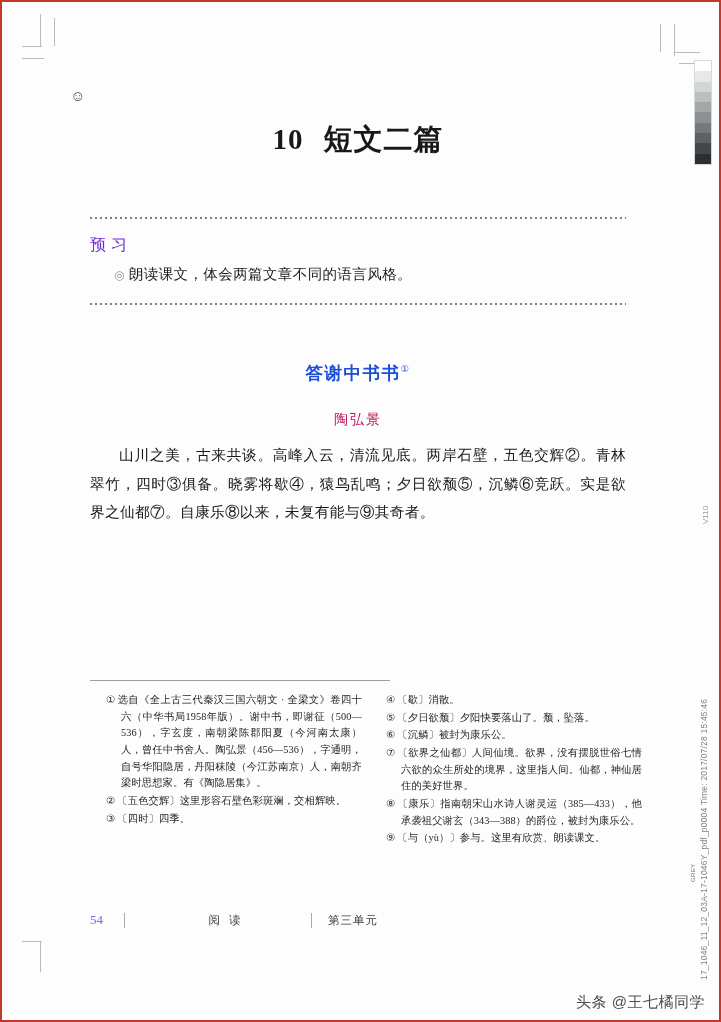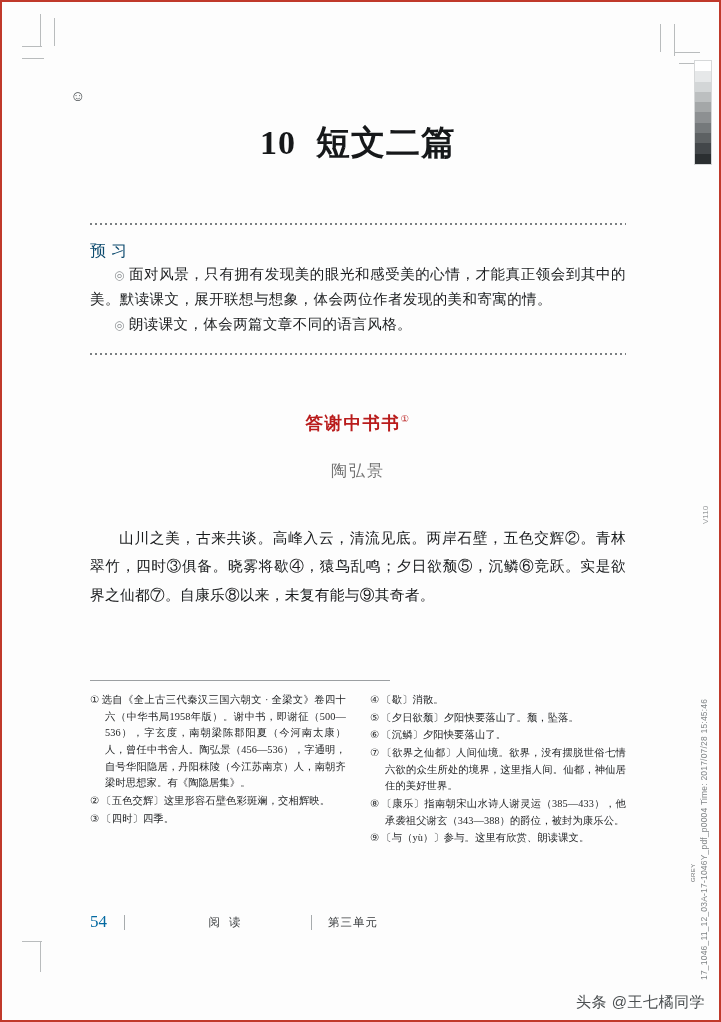--- a/index.html
+++ b/index.html
@@ -113,43 +113,44 @@
     position: absolute;
     left: 88px;
     top: 0;
     width: 536px;
     height: 100%;
   }
 
   #lesson-title {
     margin-top: 118px;
     text-align: center;
-    font-size: 34px;
+    font-size: 29px;
     font-weight: bold;
     color: #16181a;
     letter-spacing: 1px;
     font-family: "Liberation Serif", "DejaVu Serif", serif;
   }
   #lesson-title .num { margin-right: 20px; font-family: "Liberation Serif", serif; }
 
   .dotted-rule {
     height: 2px;
     margin: 0;
     background-image: linear-gradient(to right, #7b7f82 0px, #7b7f82 2px, transparent 2px, transparent 5px);
     background-size: 5px 2px;
     background-repeat: repeat-x;
   }
   #rule-top { margin-top: 57px; }
   #rule-bottom { margin-top: 16px; }
 
   #preview-block { padding-top: 16px; }
   #preview-heading {
     font-size: 16px;
-    color: #0c4a6e;
+    color: #6d28d9;
     letter-spacing: 5px;
+    margin-bottom: 6px;
     font-weight: normal;
   }
   .preview-item {
     font-size: 14.5px;
     line-height: 1.72;
     color: #1b1d1f;
     text-indent: 24px;
     letter-spacing: 0.4px;
     text-align: justify;
   }
@@ -157,59 +158,60 @@
     color: #8d9194;
     font-size: 12px;
     margin-right: 4px;
   }
 
   #article-title {
     margin-top: 56px;
     text-align: center;
     font-size: 17.5px;
     font-weight: bold;
-    color: #b91c1c;
+    color: #1d4ed8;
     letter-spacing: 1.5px;
   }
   #article-title .fn { font-size: 9.5px; vertical-align: super; font-weight: normal; }
 
   #article-author {
     margin-top: 26px;
     text-align: center;
-    font-size: 16px;
-    color: #737373;
+    font-size: 14px;
+    color: #be185d;
     letter-spacing: 2px;
   }
 
   #article-body {
-    margin-top: 42px;
+    margin-top: 12px;
     font-size: 14.7px;
     line-height: 1.95;
     color: #17191b;
     text-indent: 29px;
     letter-spacing: 0.3px;
     text-align: justify;
   }
 
   
   #footnote-rule {
     position: absolute;
     left: 0px;
     top: 678px;
     width: 300px;
     height: 1px;
     background: #9b9fa2;
   }
   #footnotes {
     position: absolute;
     top: 690px;
-    left: 0;
+    left: 16px;
     width: 536px;
     display: flex;
-    gap: 24px;
+    gap: 8px;
+    justify-content: space-between;
   }
   #footnotes .col { width: 256px; }
   .footnote {
     font-size: 10.3px;
     line-height: 1.62;
     color: #1d1f21;
     padding-left: 15px;
     text-indent: -15px;
     margin-bottom: 1px;
     letter-spacing: 0.1px;
@@ -221,21 +223,21 @@
   #footer {
     position: absolute;
     top: 910px;
     left: 0;
     width: 536px;
     display: flex;
     align-items: center;
     font-size: 11.5px;
     color: #3a3d3f;
   }
-  #footer .pageno { font-size: 17px; color: #0369a1; width: 34px; }
+  #footer .pageno { font-size: 13px; color: #8b5cf6; width: 34px; }
   #footer .divider {
     width: 1px; height: 15px; background: #a7abad; margin: 0 16px 0 0;
   }
   #footer .sect-label { letter-spacing: 3px; width: 170px; text-align: center; }
   #footer .unit-label { letter-spacing: 1px; }
 
   
   #watermark {
     position: absolute;
     right: 14px;
@@ -292,23 +294,20 @@
     <div id="lesson-title">
       <span class="num">10</span><span>短文二篇</span>
     </div>
 
     <div class="dotted-rule" id="rule-top"></div>
 
     <div id="preview-block">
       <div id="preview-heading">预习</div>
 
       <div class="preview-item">
-        <span class="bullet">◎</span><span>面对风景，只有拥有发现美的眼光和感受美的心情，才能真正领会到其中的美。默读课文，展开联想与想象，体会两位作者发现的美和寄寓的情。</span>
-      </div>
-      <div class="preview-item">
         <span class="bullet">◎</span><span>朗读课文，体会两篇文章不同的语言风格。</span>
       </div>
     </div>
 
     <div class="dotted-rule" id="rule-bottom"></div>
 
     <div id="article-title">
       <span>答谢中书书</span><span class="fn">①</span>
     </div>
 
@@ -331,21 +330,21 @@
         </div>
       </div>
       <div class="col">
         <div class="footnote">
           <span class="marker">④</span><span>〔歇〕消散。</span>
         </div>
         <div class="footnote">
           <span class="marker">⑤</span><span>〔夕日欲颓〕夕阳快要落山了。颓，坠落。</span>
         </div>
         <div class="footnote">
-          <span class="marker">⑥</span><span>〔沉鳞〕夕阳快要落山了。</span>
+          <span class="marker">⑥</span><span>〔沉鳞〕被封为康乐公。</span>
         </div>
         <div class="footnote">
           <span class="marker">⑦</span><span>〔欲界之仙都〕人间仙境。欲界，没有摆脱世俗七情六欲的众生所处的境界，这里指人间。仙都，神仙居住的美好世界。</span>
         </div>
         <div class="footnote">
           <span class="marker">⑧</span><span>〔康乐〕指南朝宋山水诗人谢灵运（385—433），他承袭祖父谢玄（343—388）的爵位，被封为康乐公。</span>
         </div>
         <div class="footnote">
           <span class="marker">⑨</span><span>〔与（yù）〕参与。这里有欣赏、朗读课文。</span>
         </div>

